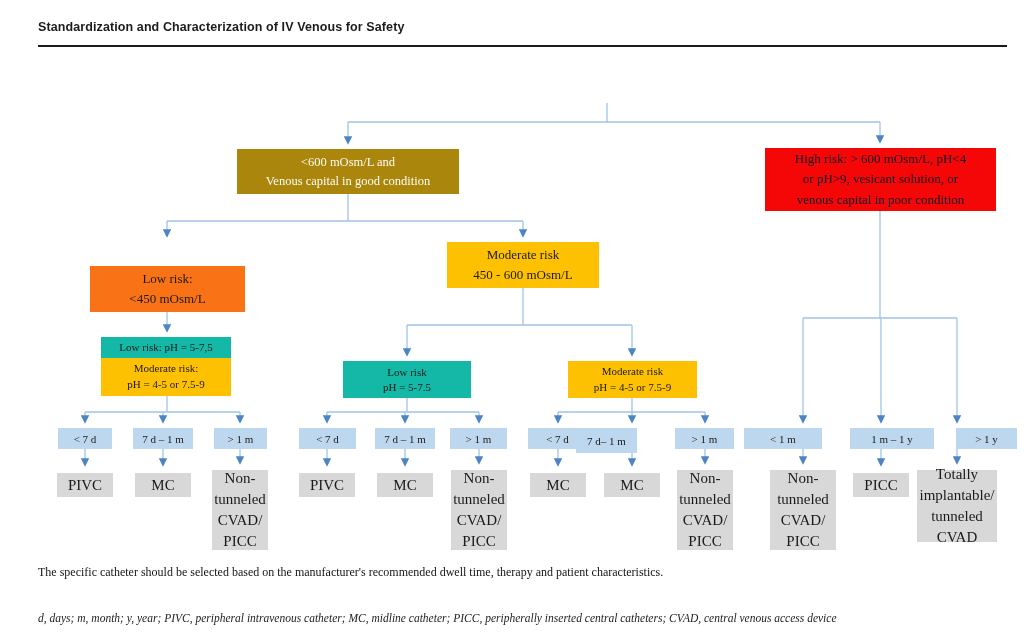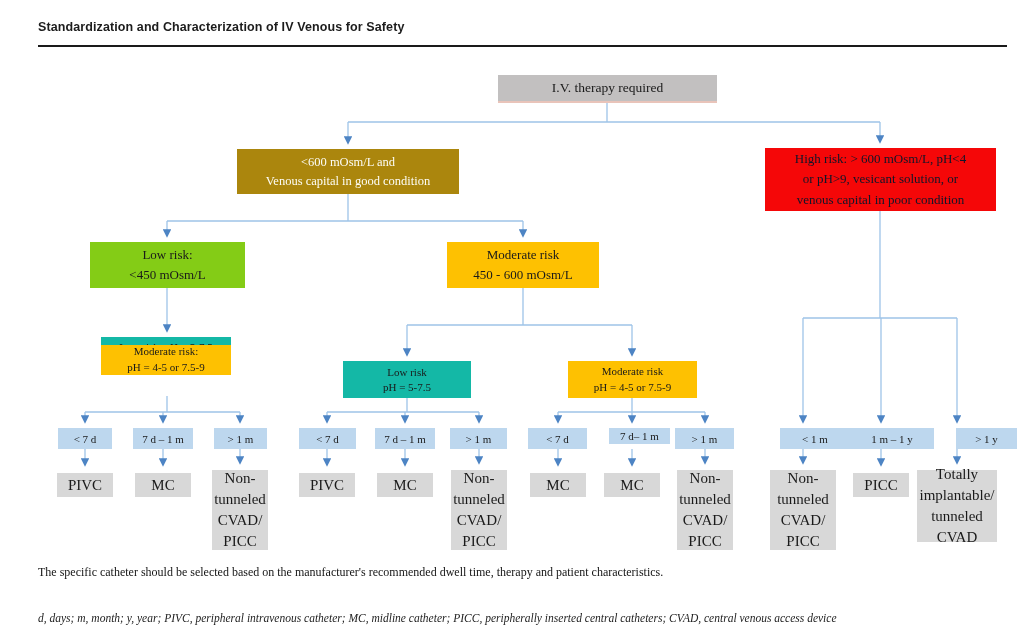--- a/index.html
+++ b/index.html
@@ -7,21 +7,21 @@
           font-family:"Liberation Serif",serif;}
   .title{position:absolute;left:38px;top:20px;font-family:"Liberation Sans",sans-serif;
          font-weight:700;font-size:12.5px;color:#1c1c1c;letter-spacing:.1px;}
   .title-rule{position:absolute;left:38px;top:45px;width:969px;height:2px;background:#1a1a1a;}
   #connectors{position:absolute;left:0;top:0;pointer-events:none;}
   .node{position:absolute;display:flex;align-items:center;justify-content:center;
         text-align:center;white-space:pre-line;box-sizing:border-box;color:#1a1a1a;}
   .gray-top{background:#c2c0c0;font-size:13.5px;border-bottom:2px solid #e9c4ba;}
   .olive{background:#ab860d;color:#fdfdf6;font-size:12.5px;line-height:1.5;}
   .red{background:#f50708;color:#0f172a;font-size:13px;line-height:1.55;}
-  .green{background:#84cc16;font-size:13px;line-height:1.55;}
+  .green{background:#f97316;font-size:13px;line-height:1.55;margin-top:24px;}
   .amber{background:#fec101;font-size:13px;line-height:1.55;}
   .green-sm{background:#14b8a6;font-size:11px;line-height:1.3;}
   .amber-sm{background:#fec101;font-size:11px;line-height:1.45;}
   .dur{background:#bdd7ee;font-size:11px;}
   .out{background:#d8d8d8;font-size:15px;line-height:1.4;}
   .fn{position:absolute;left:38px;font-size:12px;color:#141414;}
   .fn.italic{font-style:italic;font-size:11.5px;color:#222;}
 </style>
 </head>
 <body>
@@ -81,59 +81,58 @@
       <line x1="479" y1="449" x2="479" y2="463" marker-end="url(#arr)"></line>
       <line x1="558" y1="449" x2="558" y2="465" marker-end="url(#arr)"></line>
       <line x1="632" y1="449" x2="632" y2="465" marker-end="url(#arr)"></line>
       <line x1="705" y1="449" x2="705" y2="463" marker-end="url(#arr)"></line>
       <line x1="803" y1="449" x2="803" y2="463" marker-end="url(#arr)"></line>
       <line x1="881" y1="449" x2="881" y2="465" marker-end="url(#arr)"></line>
       <line x1="957" y1="449" x2="957" y2="463" marker-end="url(#arr)"></line>
     </g>
   </svg>
 
-  <div class="node gray-top" style="left:498px;top:75px;width:219px;height:28px">I.V. therapy required</div>
 
   <div class="node olive" style="left:237px;top:149px;width:222px;height:45px">&lt;600 mOsm/L and
 Venous capital in good condition</div>
 
   <div class="node red" style="left:765px;top:148px;width:231px;height:63px">High risk: &gt; 600 mOsm/L, pH&lt;4
 or pH&gt;9, vesicant solution, or
 venous capital in poor condition</div>
 
   <div class="node green" style="left:90px;top:242px;width:155px;height:46px">Low risk:
 &lt;450 mOsm/L</div>
 
   <div class="node amber" style="left:447px;top:242px;width:152px;height:46px">Moderate risk
 450 - 600 mOsm/L</div>
 
   <div class="node green-sm" style="left:101px;top:337px;width:130px;height:21px">Low risk: pH = 5-7,5</div>
 
-  <div class="node amber-sm" style="left:101px;top:345px;width:130px;height:30px">Moderate risk:
+  <div class="node amber-sm" style="left:101px;top:358px;width:130px;height:38px">Moderate risk:
 pH = 4-5 or 7.5-9</div>
 
   <div class="node green-sm" style="left:343px;top:361px;width:128px;height:37px">Low risk
 pH = 5-7.5</div>
 
   <div class="node amber-sm" style="left:568px;top:361px;width:129px;height:37px">Moderate risk
 pH = 4-5 or 7.5-9</div>
 
   <div class="node dur" style="left:58px;top:428px;width:54px;height:21px">&lt; 7 d</div>
   <div class="node dur" style="left:133px;top:428px;width:60px;height:21px">7 d – 1 m</div>
   <div class="node dur" style="left:214px;top:428px;width:53px;height:21px">&gt; 1 m</div>
 
   <div class="node dur" style="left:299px;top:428px;width:57px;height:21px">&lt; 7 d</div>
   <div class="node dur" style="left:375px;top:428px;width:60px;height:21px">7 d – 1 m</div>
   <div class="node dur" style="left:450px;top:428px;width:57px;height:21px">&gt; 1 m</div>
 
   <div class="node dur" style="left:528px;top:428px;width:59px;height:21px">&lt; 7 d</div>
-  <div class="node dur" style="left:609px;top:428px;width:61px;height:16px">7 d– 1 m</div>
+  <div class="node dur" style="left:576px;top:428px;width:61px;height:25px">7 d– 1 m</div>
   <div class="node dur" style="left:675px;top:428px;width:59px;height:21px">&gt; 1 m</div>
 
-  <div class="node dur" style="left:780px;top:428px;width:70px;height:21px">&lt; 1 m</div>
+  <div class="node dur" style="left:744px;top:428px;width:78px;height:21px">&lt; 1 m</div>
   <div class="node dur" style="left:850px;top:428px;width:84px;height:21px">1 m – 1 y</div>
   <div class="node dur" style="left:956px;top:428px;width:61px;height:21px">&gt; 1 y</div>
 
   <div class="node out" style="left:57px;top:473px;width:56px;height:24px">PIVC</div>
   <div class="node out" style="left:135px;top:473px;width:56px;height:24px">MC</div>
   <div class="node out" style="left:212px;top:470px;width:56px;height:80px">Non-
 tunneled
 CVAD/
 PICC</div>
 

